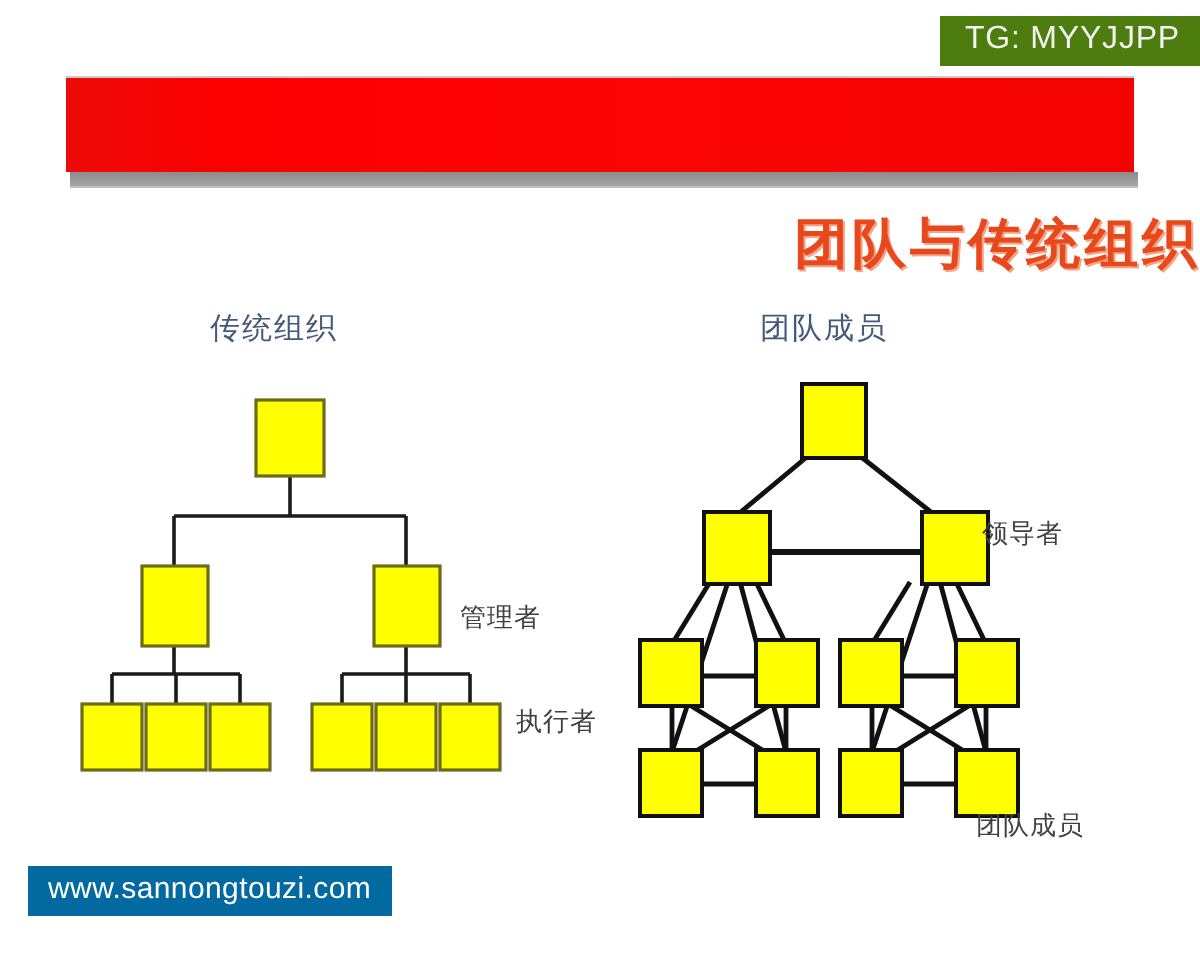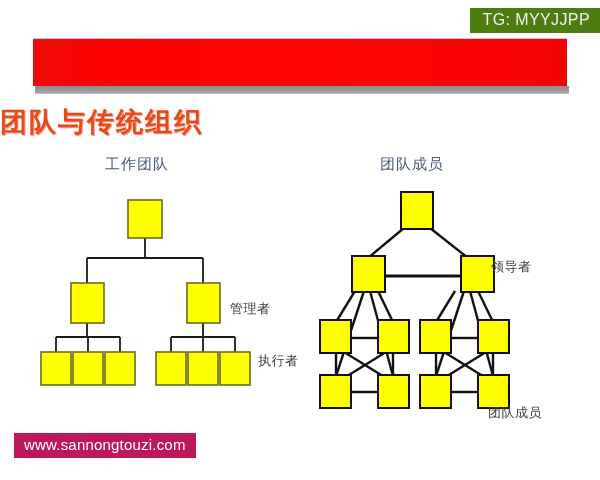--- a/index.html
+++ b/index.html
@@ -61,21 +61,21 @@
     background: linear-gradient(to bottom, #8c8c8c 0%, #989898 50%, #a8a8a8 100%);
     border-bottom: 1px solid #c0c0c0;
   }
 
   
   .slide-title {
     position: absolute;
     left: 0;
     top: 104px;
     width: 600px;
-    text-align: left;
+    text-align: right;
     font-family: Liberation Mono, monospace;
     font-size: 27px;
     font-weight: bold;
     color: #e8491c;
     letter-spacing: 2px;
     text-shadow: 1px 1px 0 #f6a488;
     z-index: 20;
   }
 
   
@@ -139,21 +139,21 @@
     stroke: #111111;
     stroke-width: 3;
     fill: none;
   }
 
   
   .site-watermark {
     position: absolute;
     left: 14px;
     bottom: 22px;
-    background: #be185d;
+    background: #0369a1;
     color: #ffffff;
     font-size: 15px;
     padding: 4px 10px 5px 10px;
     line-height: 1.1;
     letter-spacing: 0.2px;
     z-index: 40;
     white-space: nowrap;
   }
 </style>
 </head>
@@ -163,21 +163,21 @@
 
   <div class="tg-watermark">TG: MYYJJPP</div>
 
   <div class="banner-wrap">
     <div class="banner-bar"></div>
     <div class="banner-shadow"></div>
   </div>
 
   <div class="slide-title">团队与传统组织</div>
 
-  <div class="section-label label-left-head">工作团队</div>
+  <div class="section-label label-left-head">传统组织</div>
   <div class="section-label label-right-head">团队成员</div>
 
   <div class="annot annot-manager">管理者</div>
   <div class="annot annot-worker">执行者</div>
   <div class="annot annot-leader">领导者</div>
   <div class="annot annot-member">团队成员</div>
 
   <svg class="diagram" viewBox="0 0 600 480">
 
     <g>

